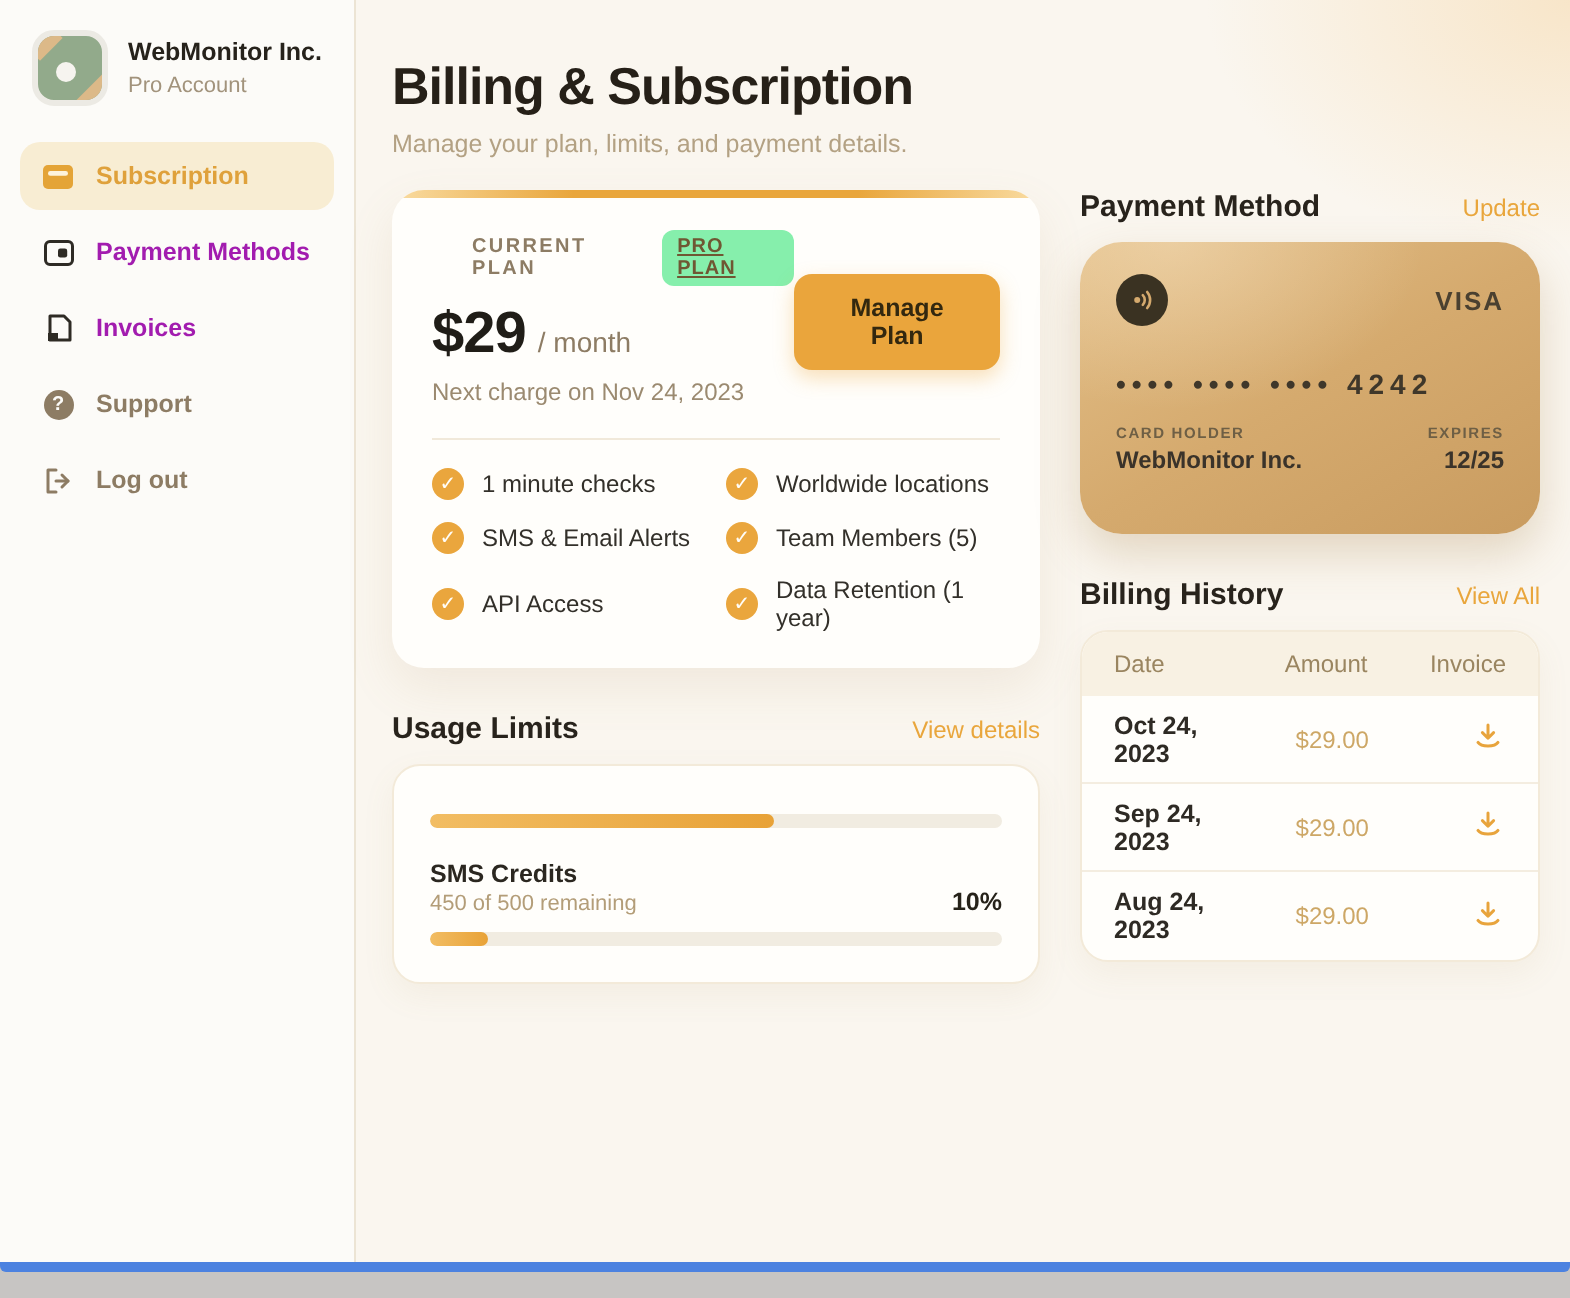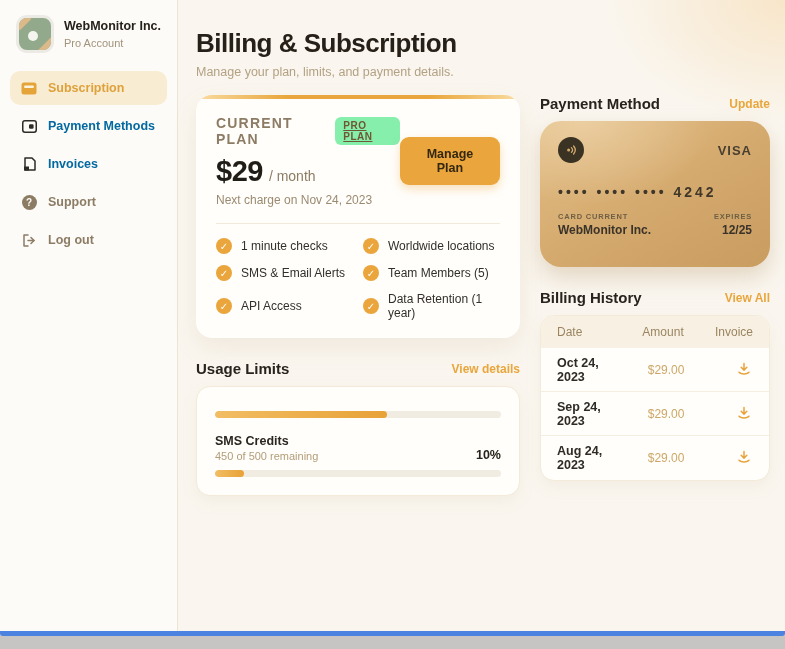--- a/index.html
+++ b/index.html
@@ -50,21 +50,21 @@
     position:absolute; width:10px; height:10px; background:#f6f4ef;
     border-radius:50%; top:13px; left:9px;
   }
   .org-name { font-size:12.5px; font-weight:bold; color:#26221b; line-height:1.25; }
   .org-plan { font-size:11px; color:#a2937c; margin-top:2px; }
 
   .nav { display:flex; flex-direction:column; padding:0 10px; }
   .nav-item {
     display:flex; align-items:center; gap:11px;
     padding:9px 11px; border-radius:10px;
-    font-size:12.5px; font-weight:bold; color:#0369a1;
+    font-size:12.5px; font-weight:bold; color:#a21caf;
     cursor:pointer; margin-bottom:4px;
   }
   .nav-item.active { background:#f8edd3; color:#dfa13b; }
   .nav-item.gap-after { }
   .nav-item.muted { color:#8d7c64; }
   .nav-ico { width:16px; height:16px; display:flex; align-items:center; justify-content:center; flex-shrink:0; }
   .nav-ico svg { display:block; }
   .q-circle {
     width:15px; height:15px; border-radius:50%;
     background:#8d7c64; color:#fcfbf8;
@@ -90,37 +90,37 @@
     margin-top:16px;
     align-items:start;
   }
   .col { display:flex; flex-direction:column; }
 
   .sec-head {
     display:flex; align-items:center; justify-content:space-between;
     margin-bottom:9px;
   }
   .sec-title { font-size:15px; font-weight:bold; color:#28231c; }
-  .sec-link { font-size:12px; font-weight:bold; color:#e9a63c; cursor:pointer; text-decoration:none; }
+  .sec-link { font-size:12px; font-weight:normal; color:#e9a63c; cursor:pointer; text-decoration:none; }
 
   
   .plan-card {
     background:#fffefb; border-radius:16px;
     box-shadow:0 10px 24px rgba(170,140,90,0.12);
     overflow:hidden;
     margin-bottom:22px;
   }
   .plan-accent {
     height:4px;
     background:linear-gradient(90deg, #f9dca2 0%, #e9a63c 28%, #e9a63c 72%, #f9dca2 100%);
   }
   .plan-body { padding:16px 20px 18px 20px; }
   .plan-top { display:flex; align-items:flex-start; justify-content:space-between; }
   .plan-label-row { display:flex; align-items:center; gap:10px; }
-  .plan-label { font-size:14px; font-weight:bold; letter-spacing:1.2px; color:#8d7c64; }
+  .plan-label { font-size:10px; font-weight:bold; letter-spacing:1.2px; color:#8d7c64;margin-left:20px; }
   .plan-badge {
     font-size:10px; font-weight:bold; color:#6f5733;
     background:#86efac; border-radius:6px; padding:3px 8px;
     letter-spacing:0.5px;
     text-decoration:underline;
   }
   .plan-price-row { display:flex; align-items:baseline; gap:6px; margin-top:8px; }
   .plan-price { font-size:29px; font-weight:800; color:#201d17; letter-spacing:-0.5px; }
   .plan-period { font-size:14px; color:#8d7c64; }
   .plan-next { font-size:12px; color:#9b8a70; margin-top:5px; }
@@ -392,21 +392,21 @@
               <svg width="14" height="14" viewBox="0 0 14 14">
                   <circle cx="4.6" cy="7" r="1.5" fill="#d5aa6e"></circle>
                   <path d="M7.4 4.6a3.4 3.4 0 0 1 0 4.8M9.6 3a6.2 6.2 0 0 1 0 8" fill="none" stroke="#d5aa6e" stroke-width="1.3" stroke-linecap="round"></path>
                 </svg>
             </span>
             <span class="cc-brand">VISA</span>
           </div>
           <div class="cc-number">•••• •••• •••• 4242</div>
           <div class="cc-bottom">
             <div>
-              <div class="cc-minilabel">CARD CURRENT</div>
+              <div class="cc-minilabel">CARD HOLDER</div>
               <div class="cc-value">WebMonitor Inc.</div>
             </div>
             <div class="cc-right">
               <div class="cc-minilabel">EXPIRES</div>
               <div class="cc-value">12/25</div>
             </div>
           </div>
         </section>
 
         <div class="sec-head">

